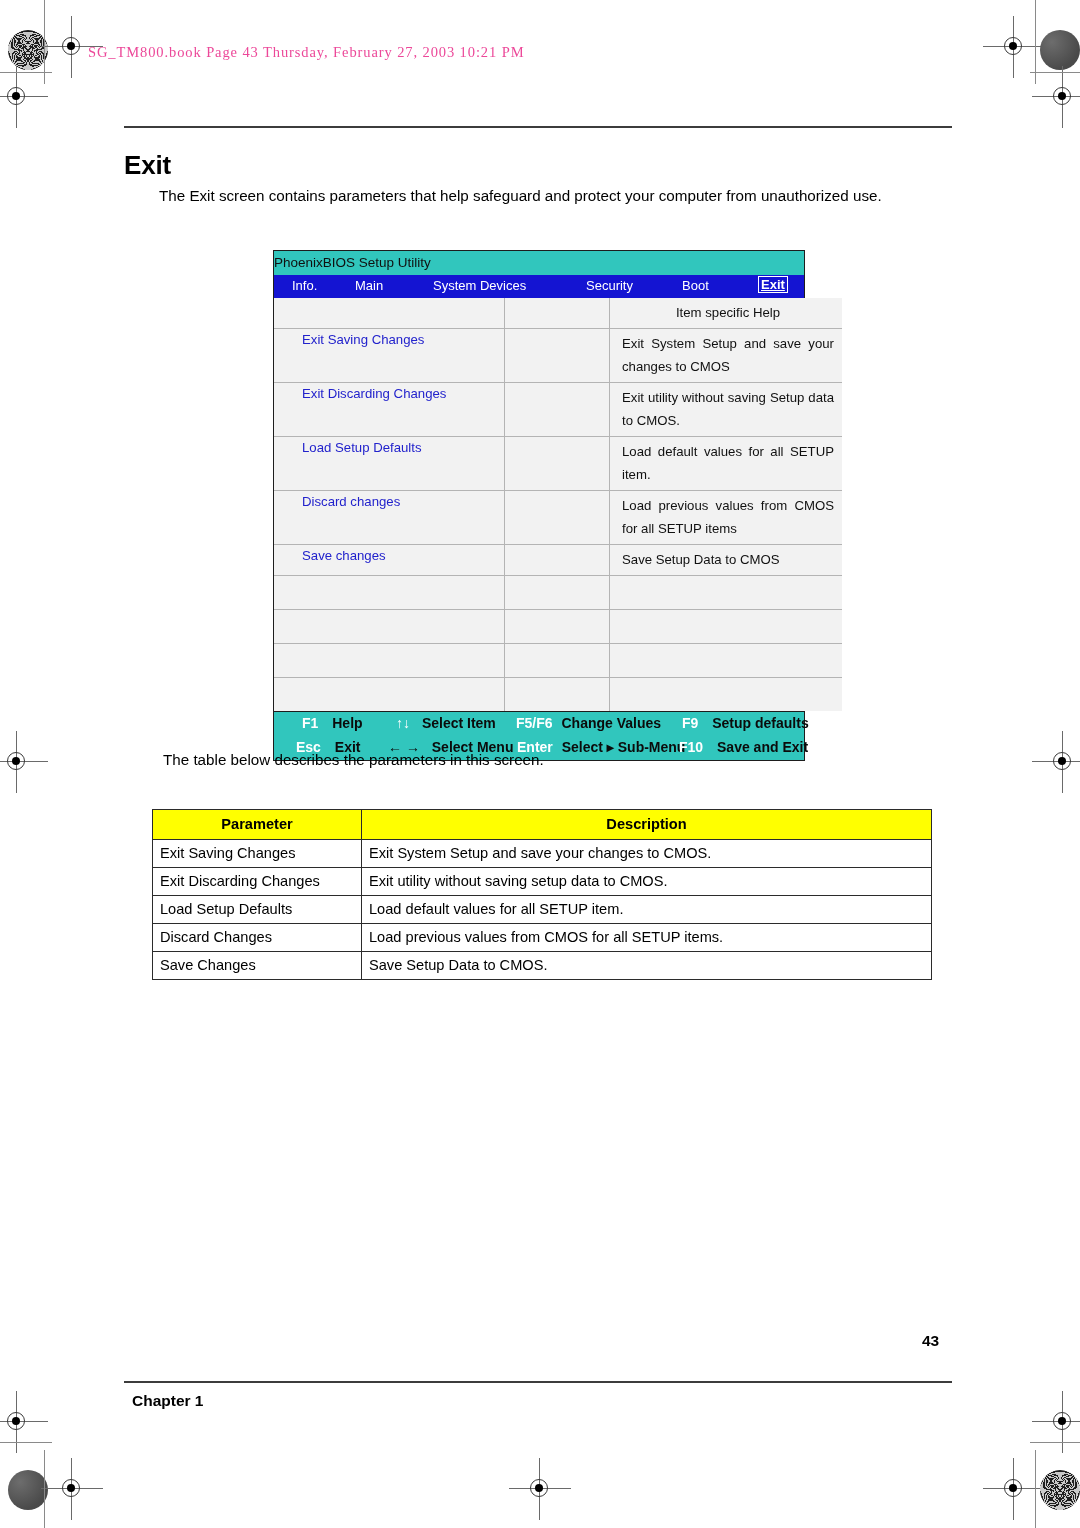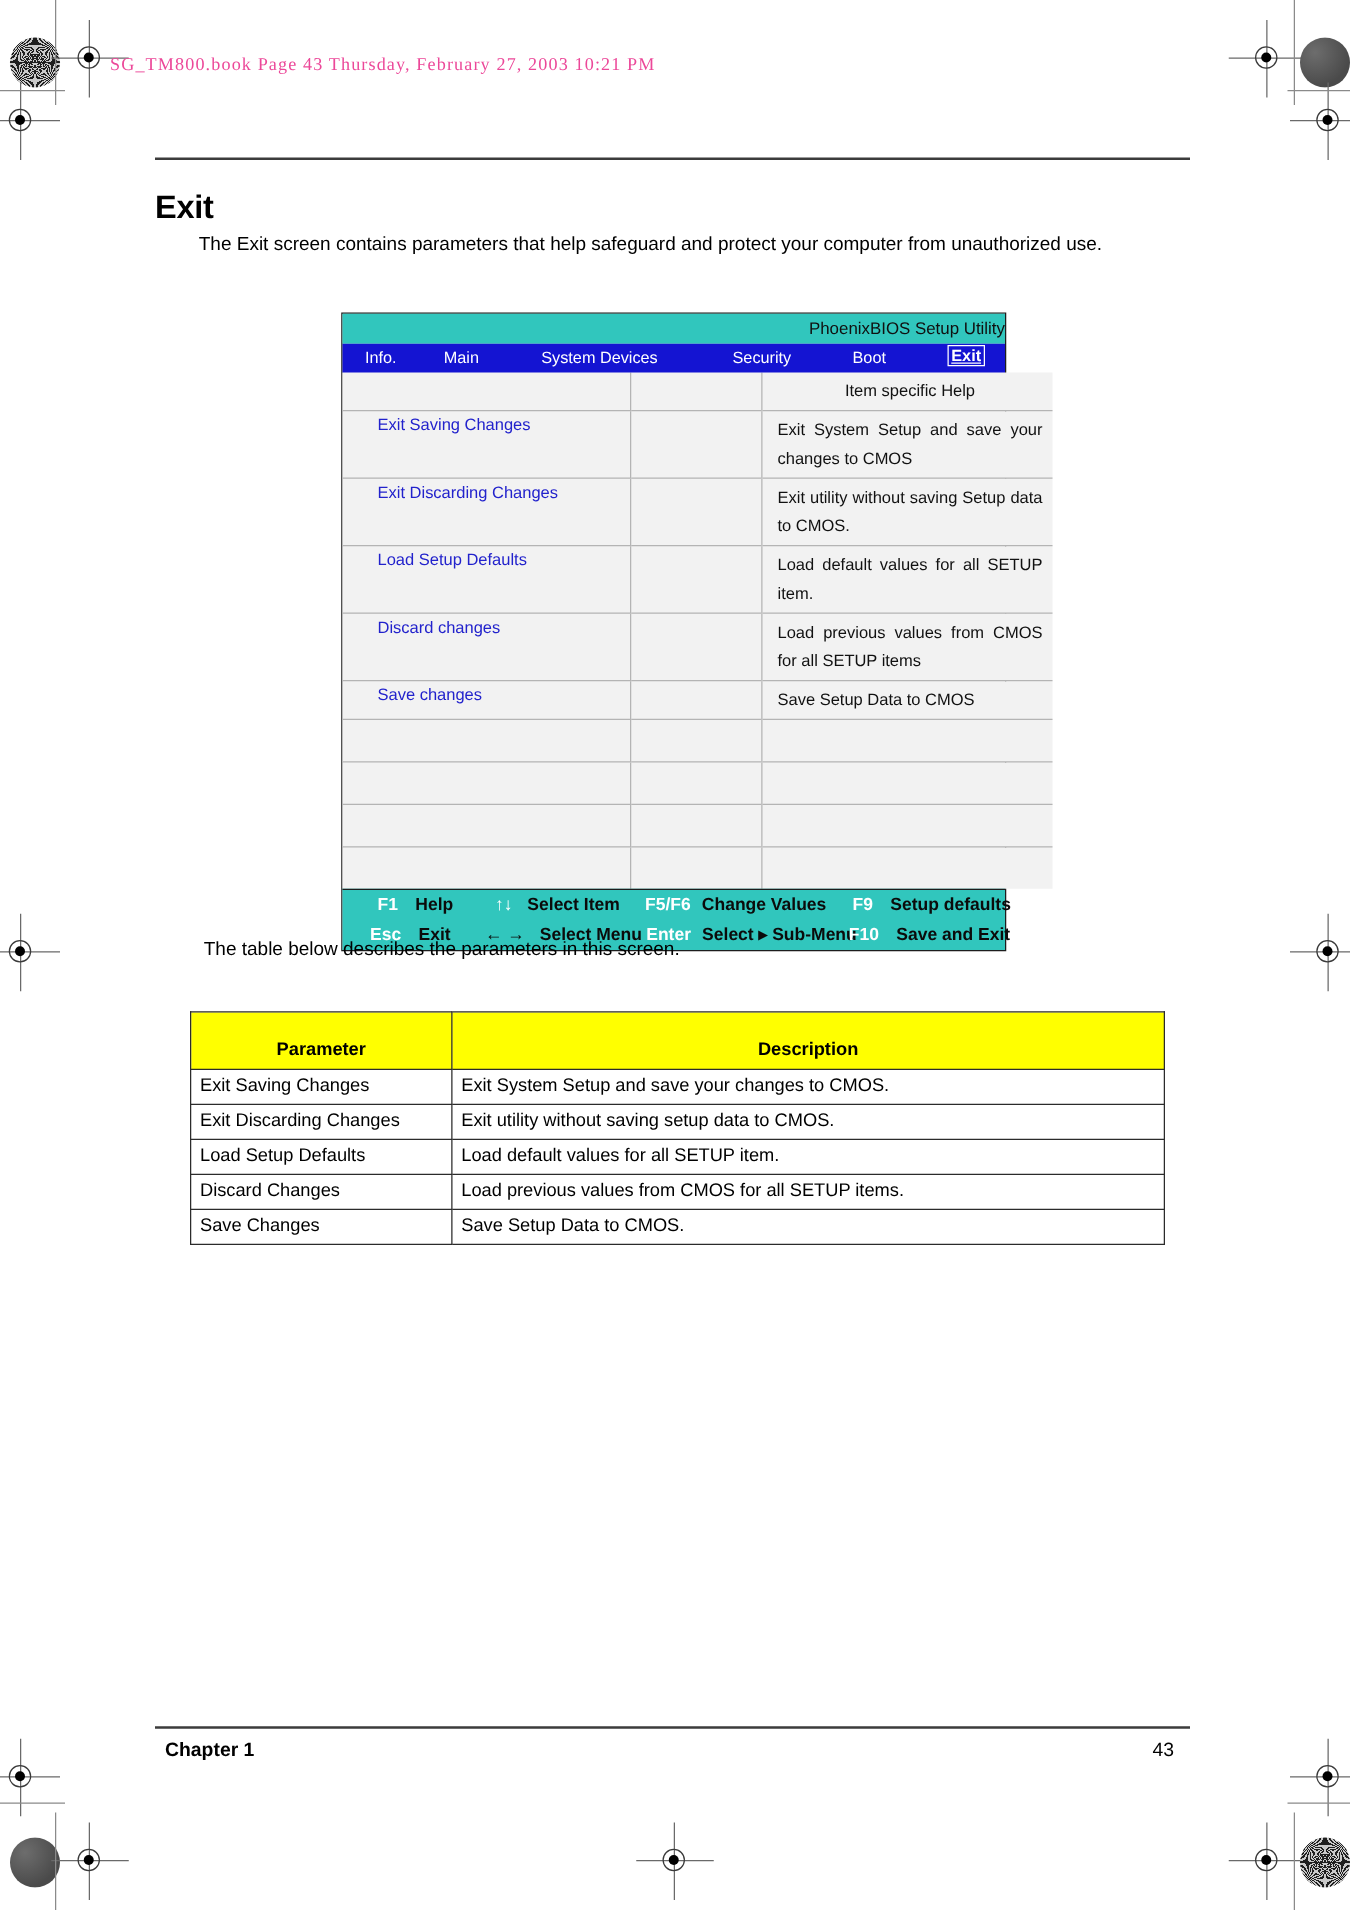--- a/index.html
+++ b/index.html
@@ -125,21 +125,21 @@
     left: 273px;
     top: 250px;
     width: 532px;
     border: 1.6px solid #1d1d1d;
     box-sizing: border-box;
     background: #f2f2f2;
     font-size: 13px;
   }
   .bios-title {
     background: #31c6bd;
-    text-align: right;
+    text-align: left;
     font-size: 13.5px;
     padding: 4px 0 5px;
     color: #101010;
   }
   .bios-menubar {
     background: #1414d2;
     color: #ffffff;
     height: 23px;
     position: relative;
     font-size: 13px;
@@ -232,21 +232,21 @@
     border: 1.3px solid #2b2b2b;
     padding: 5px 7px 6px;
     text-align: left;
     font-weight: normal;
   }
   .ptable thead th {
     background: #ffff00;
     color: #000000;
     font-weight: bold;
     text-align: center;
-    padding: 22px 7px 7px;
+    padding: 6px 7px 7px;
     margin-left: 16px;
   }
   .ptable .col-param { width: 194px; }
 
   
   .rule-bot {
     position: absolute;
     left: 124px;
     top: 1381px;
     width: 828px;
@@ -256,23 +256,23 @@
   .foot-chapter {
     position: absolute;
     left: 132px;
     top: 1392px;
     font-size: 15.5px;
     font-weight: bold;
   }
   .foot-page {
     position: absolute;
     left: 922px;
-    top: 1392px;
+    top: 1332px;
     font-size: 15.5px;
-    font-weight: normal;
+    font-weight: bold;
   }
 </style>
 </head>
 <body>
 
 <div class="halftone" style="left:8px;  top:30px;"></div>
 <div class="reg-mark" style="left:55px; top:30px;">
   <div class="h"></div>
     <div class="v"></div>
     <div class="ring"></div>

